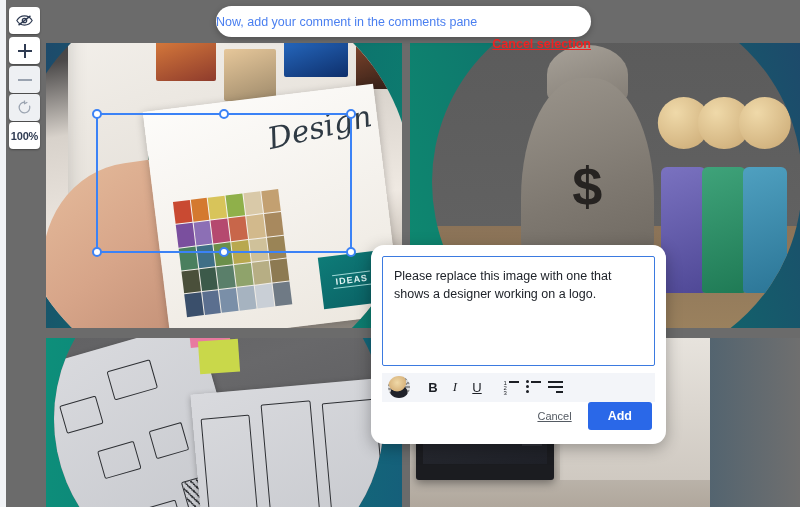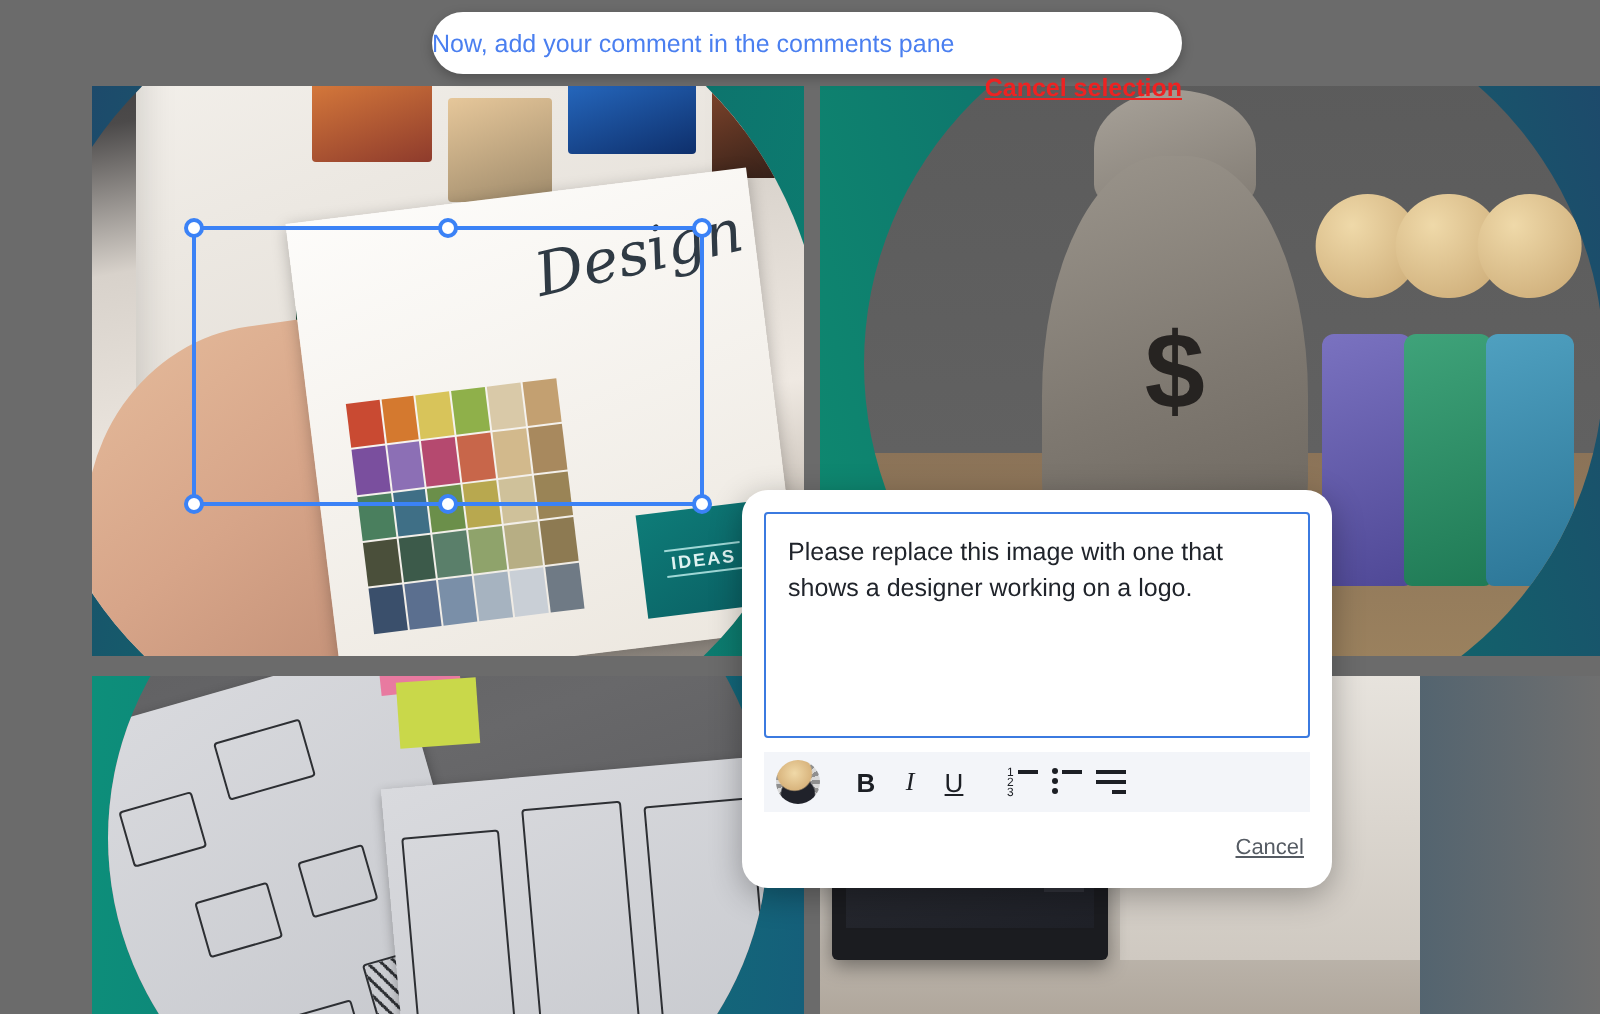--- a/index.html
+++ b/index.html
@@ -444,20 +444,48 @@
     <div class="selection">
       <span class="handle h-tl"></span>
       <span class="handle h-tc"></span>
       <span class="handle h-tr"></span>
       <span class="handle h-bl"></span>
       <span class="handle h-bc"></span>
       <span class="handle h-br"></span>
     </div>
   </div>
 
+  <div class="rail">
+    <div class="rail-strip"></div>
+
+    <div class="tool-btn tb-hide">
+      <svg width="17" height="13" viewBox="0 0 20 14">
+        <path d="M1 7c2-3.4 5.2-5.4 9-5.4S17 3.6 19 7c-2 3.4-5.2 5.4-9 5.4S3 10.4 1 7z" fill="none" stroke="#2f3b52" stroke-width="1.4"></path>
+        <circle cx="10" cy="7" r="2.6" fill="none" stroke="#2f3b52" stroke-width="1.4"></circle>
+        <line x1="3" y1="12.4" x2="17" y2="1.6" stroke="#2f3b52" stroke-width="1.6"></line>
+      </svg>
+    </div>
+
+    <div class="tool-btn tb-in">
+      <span class="plus-ic"></span>
+    </div>
+
+    <div class="tool-btn tb-out dim">
+      <span class="minus-ic"></span>
+    </div>
+
+    <div class="tool-btn tb-reset dim">
+      <svg width="15" height="15" viewBox="0 0 18 18">
+        <path d="M9 2.6a6.4 6.4 0 1 0 6.2 4.8" fill="none" stroke="#9aa3b0" stroke-width="1.5" stroke-linecap="round"></path>
+        <polyline points="9,0.6 9,4.6 12.4,2.6" fill="none" stroke="#9aa3b0" stroke-width="1.5" stroke-linejoin="round"></polyline>
+      </svg>
+    </div>
+
+    <div class="tool-btn tb-zoom label">100%</div>
+  </div>
 
   <div class="banner">
     <span class="banner-text">Now, add your comment in the comments pane</span>
     <span class="banner-cancel">Cancel selection</span>
   </div>
 
   <div class="dialog">
 
     <div class="dlg-textarea" aria-placeholder="Add a comment">Please replace this image with one that shows a designer working on a logo.</div>
 
@@ -494,16 +522,17 @@
         <span class="list-ic align">
           <i style="width:15px"></i>
             <i style="width:15px"></i>
             <i></i>
         </span>
       </span>
     </div>
 
     <div class="dlg-actions">
       <span class="cancel-link">Cancel</span>
+      <button class="add-btn">Add</button>
     </div>
   </div>
 
 </div>
 
 </body></html>

